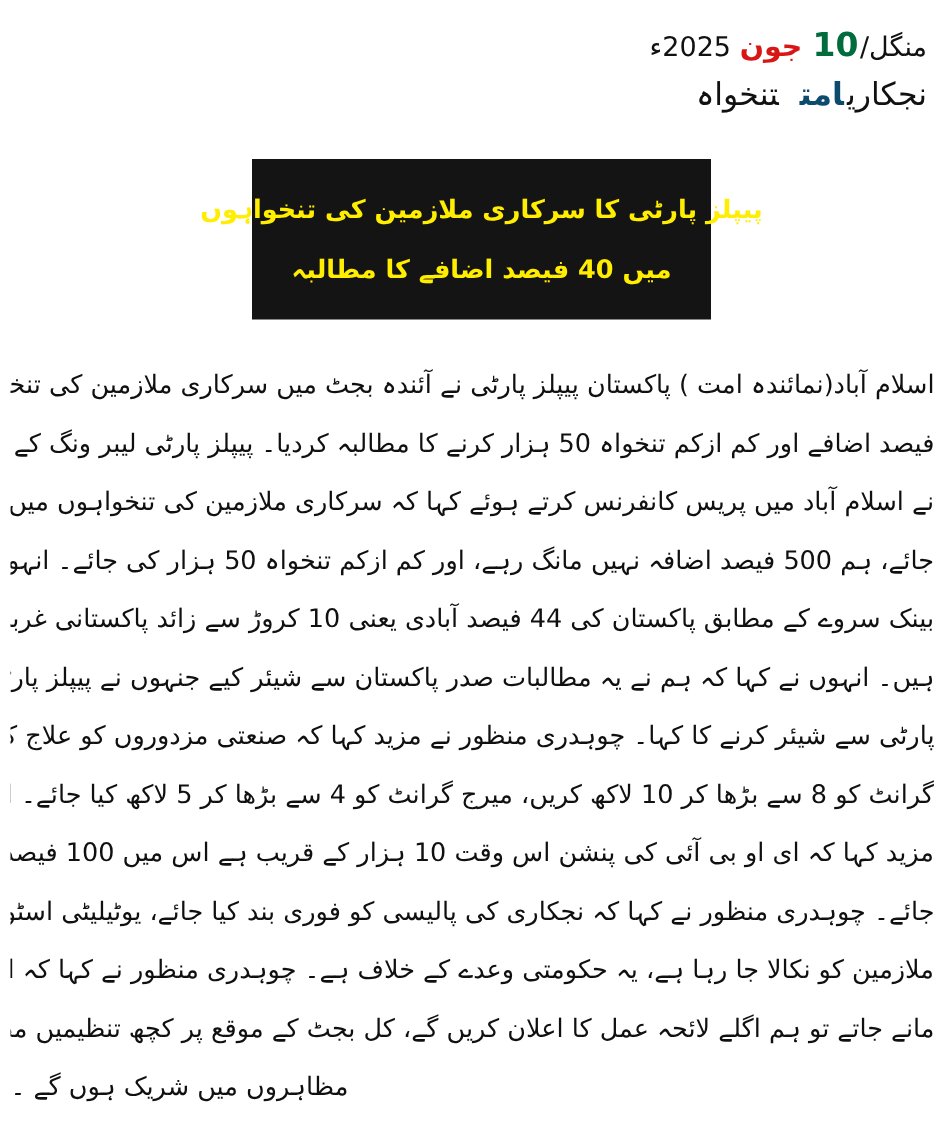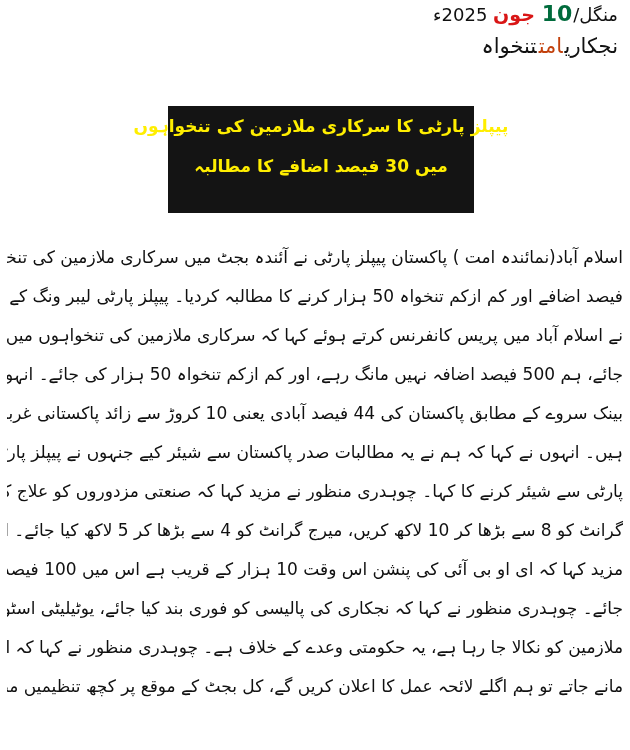--- a/index.html
+++ b/index.html
@@ -10,21 +10,21 @@
     width: 630px;
     height: 750px;
     background: #ffffff;
     overflow: hidden;
     direction: rtl;
   }
 
   
   .masthead {
     position: absolute;
-    top: 0;
+    top: 17px;
     right: 12px;
     text-align: right;
     direction: rtl;
     color: #111111;
   }
   .date-line {
     font-size: 18px;
     line-height: 28px;
     white-space: nowrap;
   }
@@ -41,36 +41,38 @@
     font-size: 19px;
   }
   .date-year { color: #111111; font-size: 18px; }
   .paper-line {
     font-size: 21px;
     line-height: 32px;
     white-space: nowrap;
     margin-top: 1px;
   }
   .paper-name {
-    color: #c2410c;
-    font-weight: normal;
+    color: #0c4a6e;
+    font-weight: bold;
     padding: 0 2px;
+    margin-left: 12px;
   }
 
   
   .headline-box {
     position: absolute;
     left: 168px;
     top: 106px;
     width: 306px;
     height: 107px;
     background: #141414;
     color: #ffee00;
     display: flex;
     flex-direction: column;
+    justify-content: center;
     align-items: center;
     direction: rtl;
     text-align: center;
   }
   .headline-line {
     font-size: 17px;
     font-weight: bold;
     line-height: 40px;
     white-space: nowrap;
   }
@@ -107,31 +109,32 @@
     <div class="date-line">
       <span class="date-weekday">منگل/</span><span class="date-day">10</span><span> </span><span class="date-month">جون</span><span> </span><span class="date-year">2025ء</span>
     </div>
     <div class="paper-line">
       <span class="paper-prefix">نجکاری</span><span class="paper-name">امت</span><span class="paper-city">تنخواہ</span>
     </div>
   </div>
 
   <div class="headline-box">
     <div class="headline-line">پیپلز پارٹی کا سرکاری ملازمین کی تنخواہوں</div>
-    <div class="headline-line">میں 30 فیصد اضافے کا مطالبہ</div>
+    <div class="headline-line">میں 40 فیصد اضافے کا مطالبہ</div>
   </div>
 
   <div class="body-text">
     <div class="body-line">اسلام آباد(نمائندہ امت ) پاکستان پیپلز پارٹی نے آئندہ بجٹ میں سرکاری ملازمین کی تنخواہوں میں 50</div>
     <div class="body-line">فیصد اضافے اور کم ازکم تنخواہ 50 ہزار کرنے کا مطالبہ کردیا۔ پیپلز پارٹی لیبر ونگ کے انچارج چوہدری منظور</div>
     <div class="body-line">نے اسلام آباد میں پریس کانفرنس کرتے ہوئے کہا کہ سرکاری ملازمین کی تنخواہوں میں 50 فیصد اضافہ کیا</div>
     <div class="body-line">جائے، ہم 500 فیصد اضافہ نہیں مانگ رہے، اور کم ازکم تنخواہ 50 ہزار کی جائے۔ انہوں نے کہا کہ ورلڈ</div>
     <div class="body-line">بینک سروے کے مطابق پاکستان کی 44 فیصد آبادی یعنی 10 کروڑ سے زائد پاکستانی غربت کا شکار</div>
     <div class="body-line">ہیں۔ انہوں نے کہا کہ ہم نے یہ مطالبات صدر پاکستان سے شیئر کیے جنہوں نے پیپلز پارٹی کی پارلیمانی</div>
     <div class="body-line">پارٹی سے شیئر کرنے کا کہا۔ چوہدری منظور نے مزید کہا کہ صنعتی مزدوروں کو علاج کی سہولت دیں، ڈیتھ</div>
     <div class="body-line">گرانٹ کو 8 سے بڑھا کر 10 لاکھ کریں، میرج گرانٹ کو 4 سے بڑھا کر 5 لاکھ کیا جائے۔ انہوں نے</div>
     <div class="body-line">مزید کہا کہ ای او بی آئی کی پنشن اس وقت 10 ہزار کے قریب ہے اس میں 100 فیصد اضافہ کیا</div>
     <div class="body-line">جائے۔ چوہدری منظور نے کہا کہ نجکاری کی پالیسی کو فوری بند کیا جائے، یوٹیلیٹی اسٹورز کو بند کر کے 5 ہزار</div>
     <div class="body-line">ملازمین کو نکالا جا رہا ہے، یہ حکومتی وعدے کے خلاف ہے۔ چوہدری منظور نے کہا کہ اگر یہ مطالبات نہیں</div>
     <div class="body-line">مانے جاتے تو ہم اگلے لائحہ عمل کا اعلان کریں گے، کل بجٹ کے موقع پر کچھ تنظیمیں مظاہرہ کریں گی ہم ان</div>
+    <div class="body-line last">مظاہروں میں شریک ہوں گے ۔</div>
   </div>
 
 </div>
 
 </body></html>

